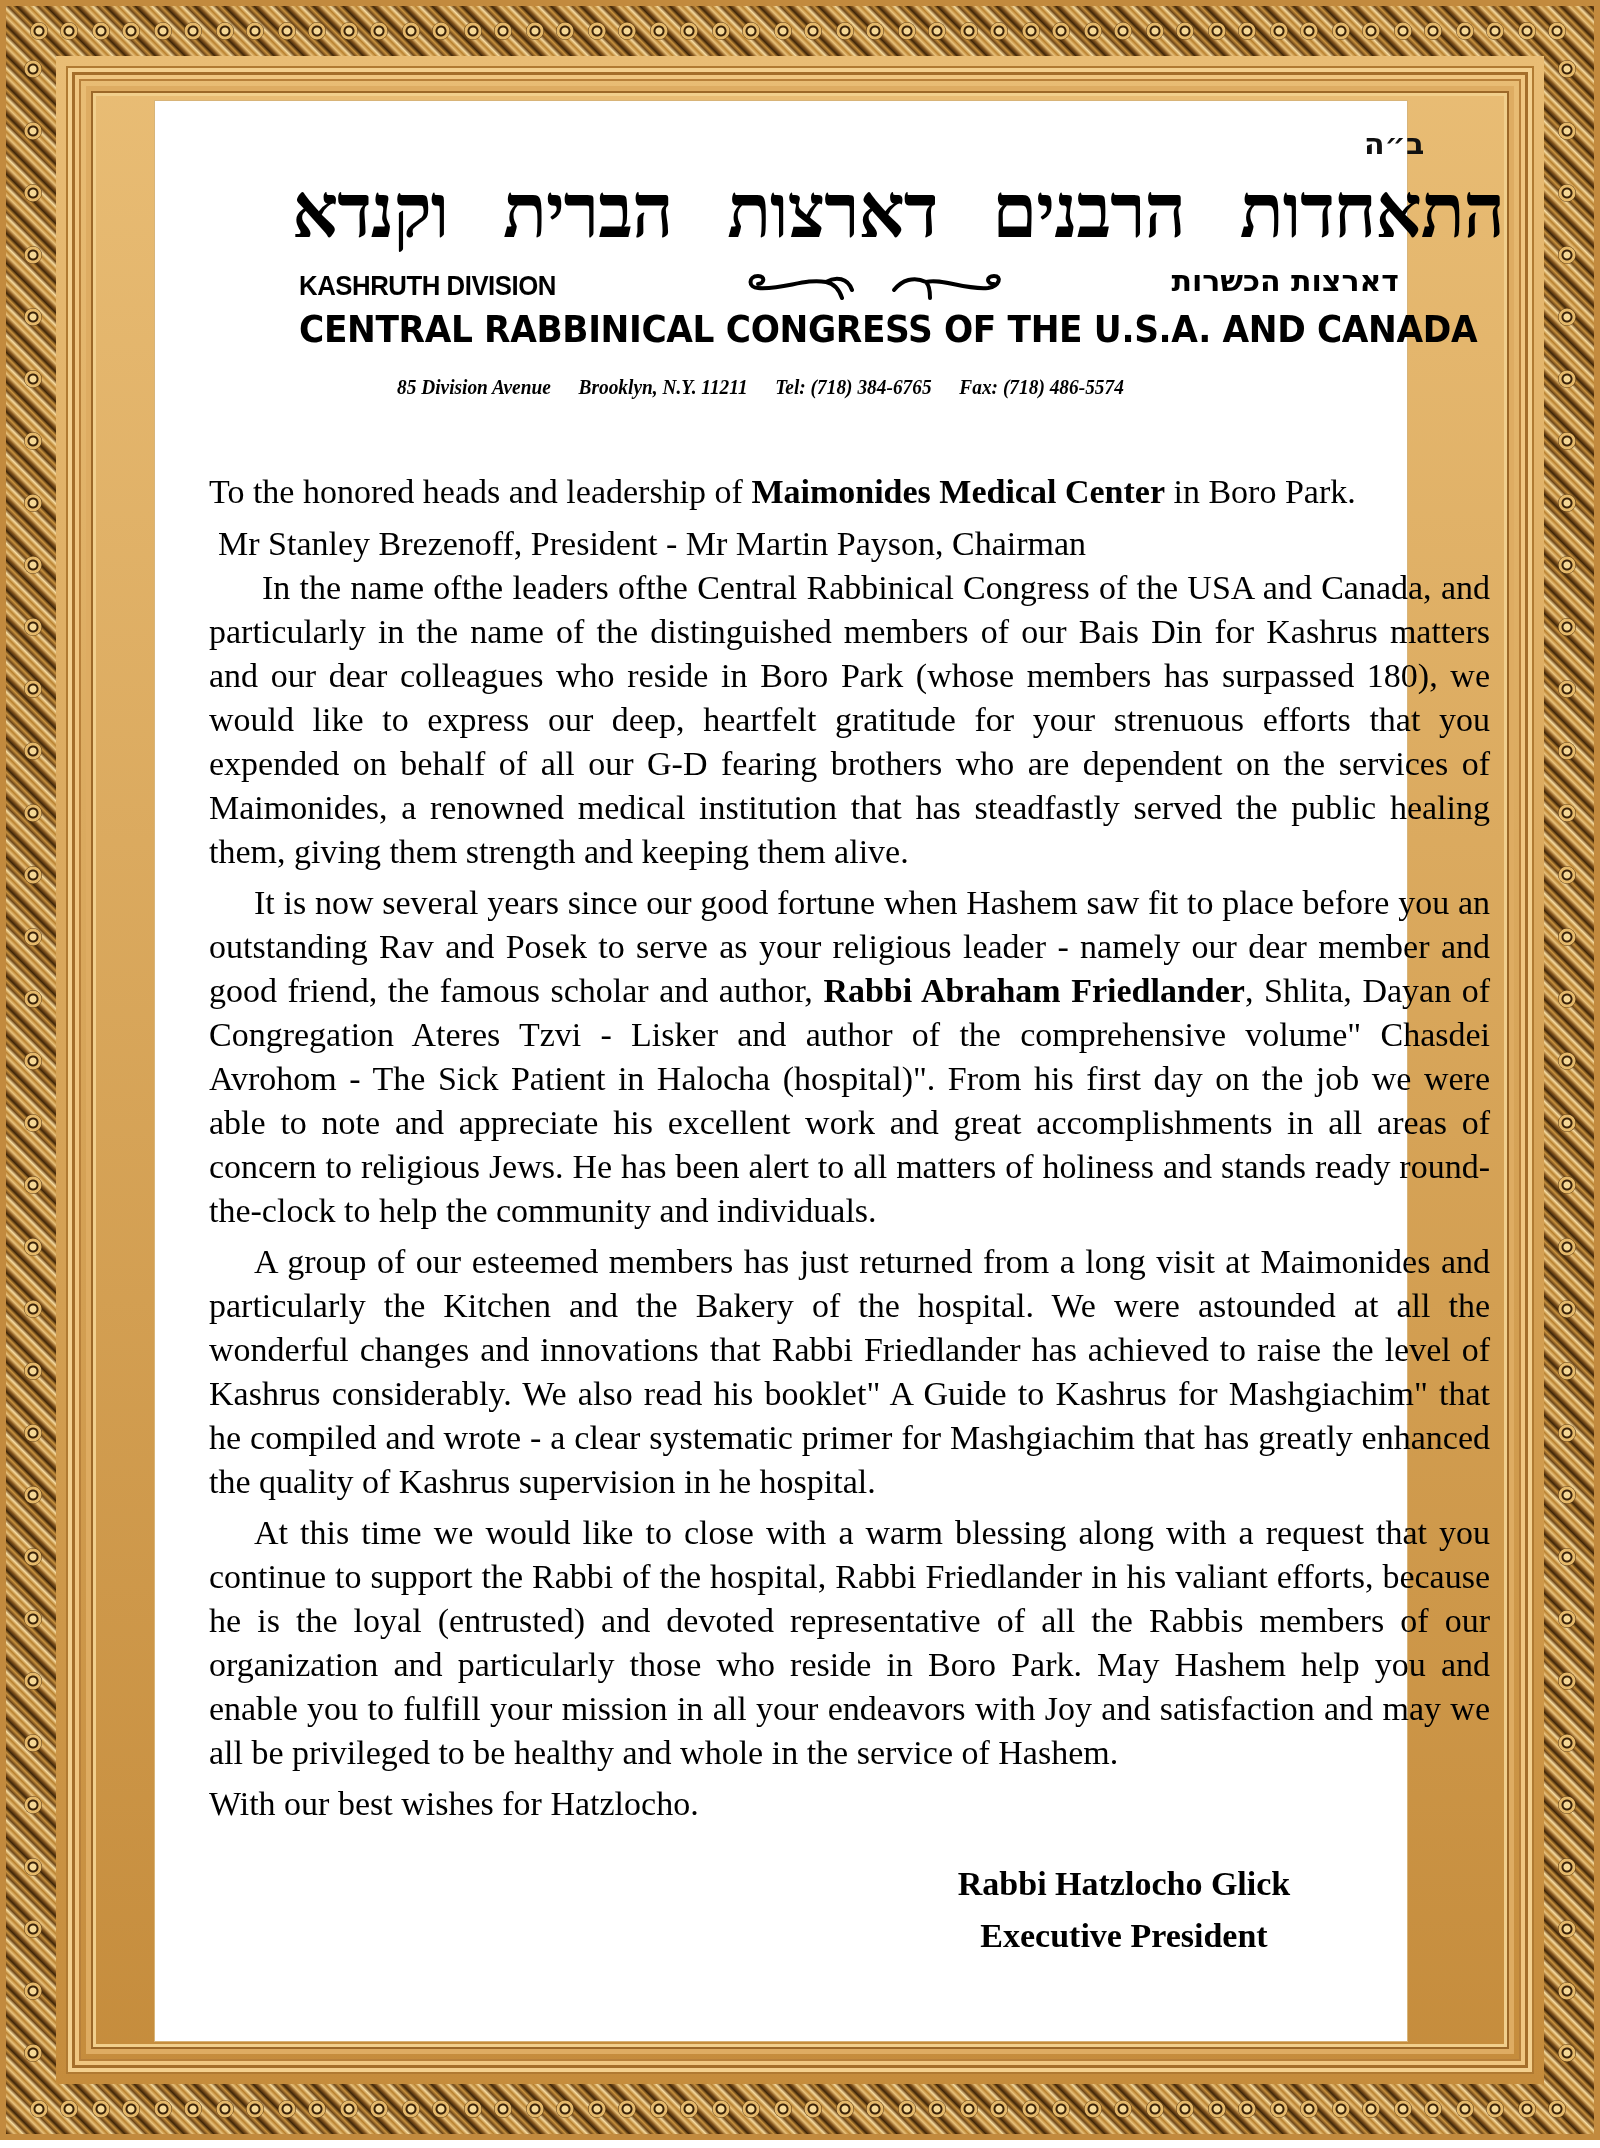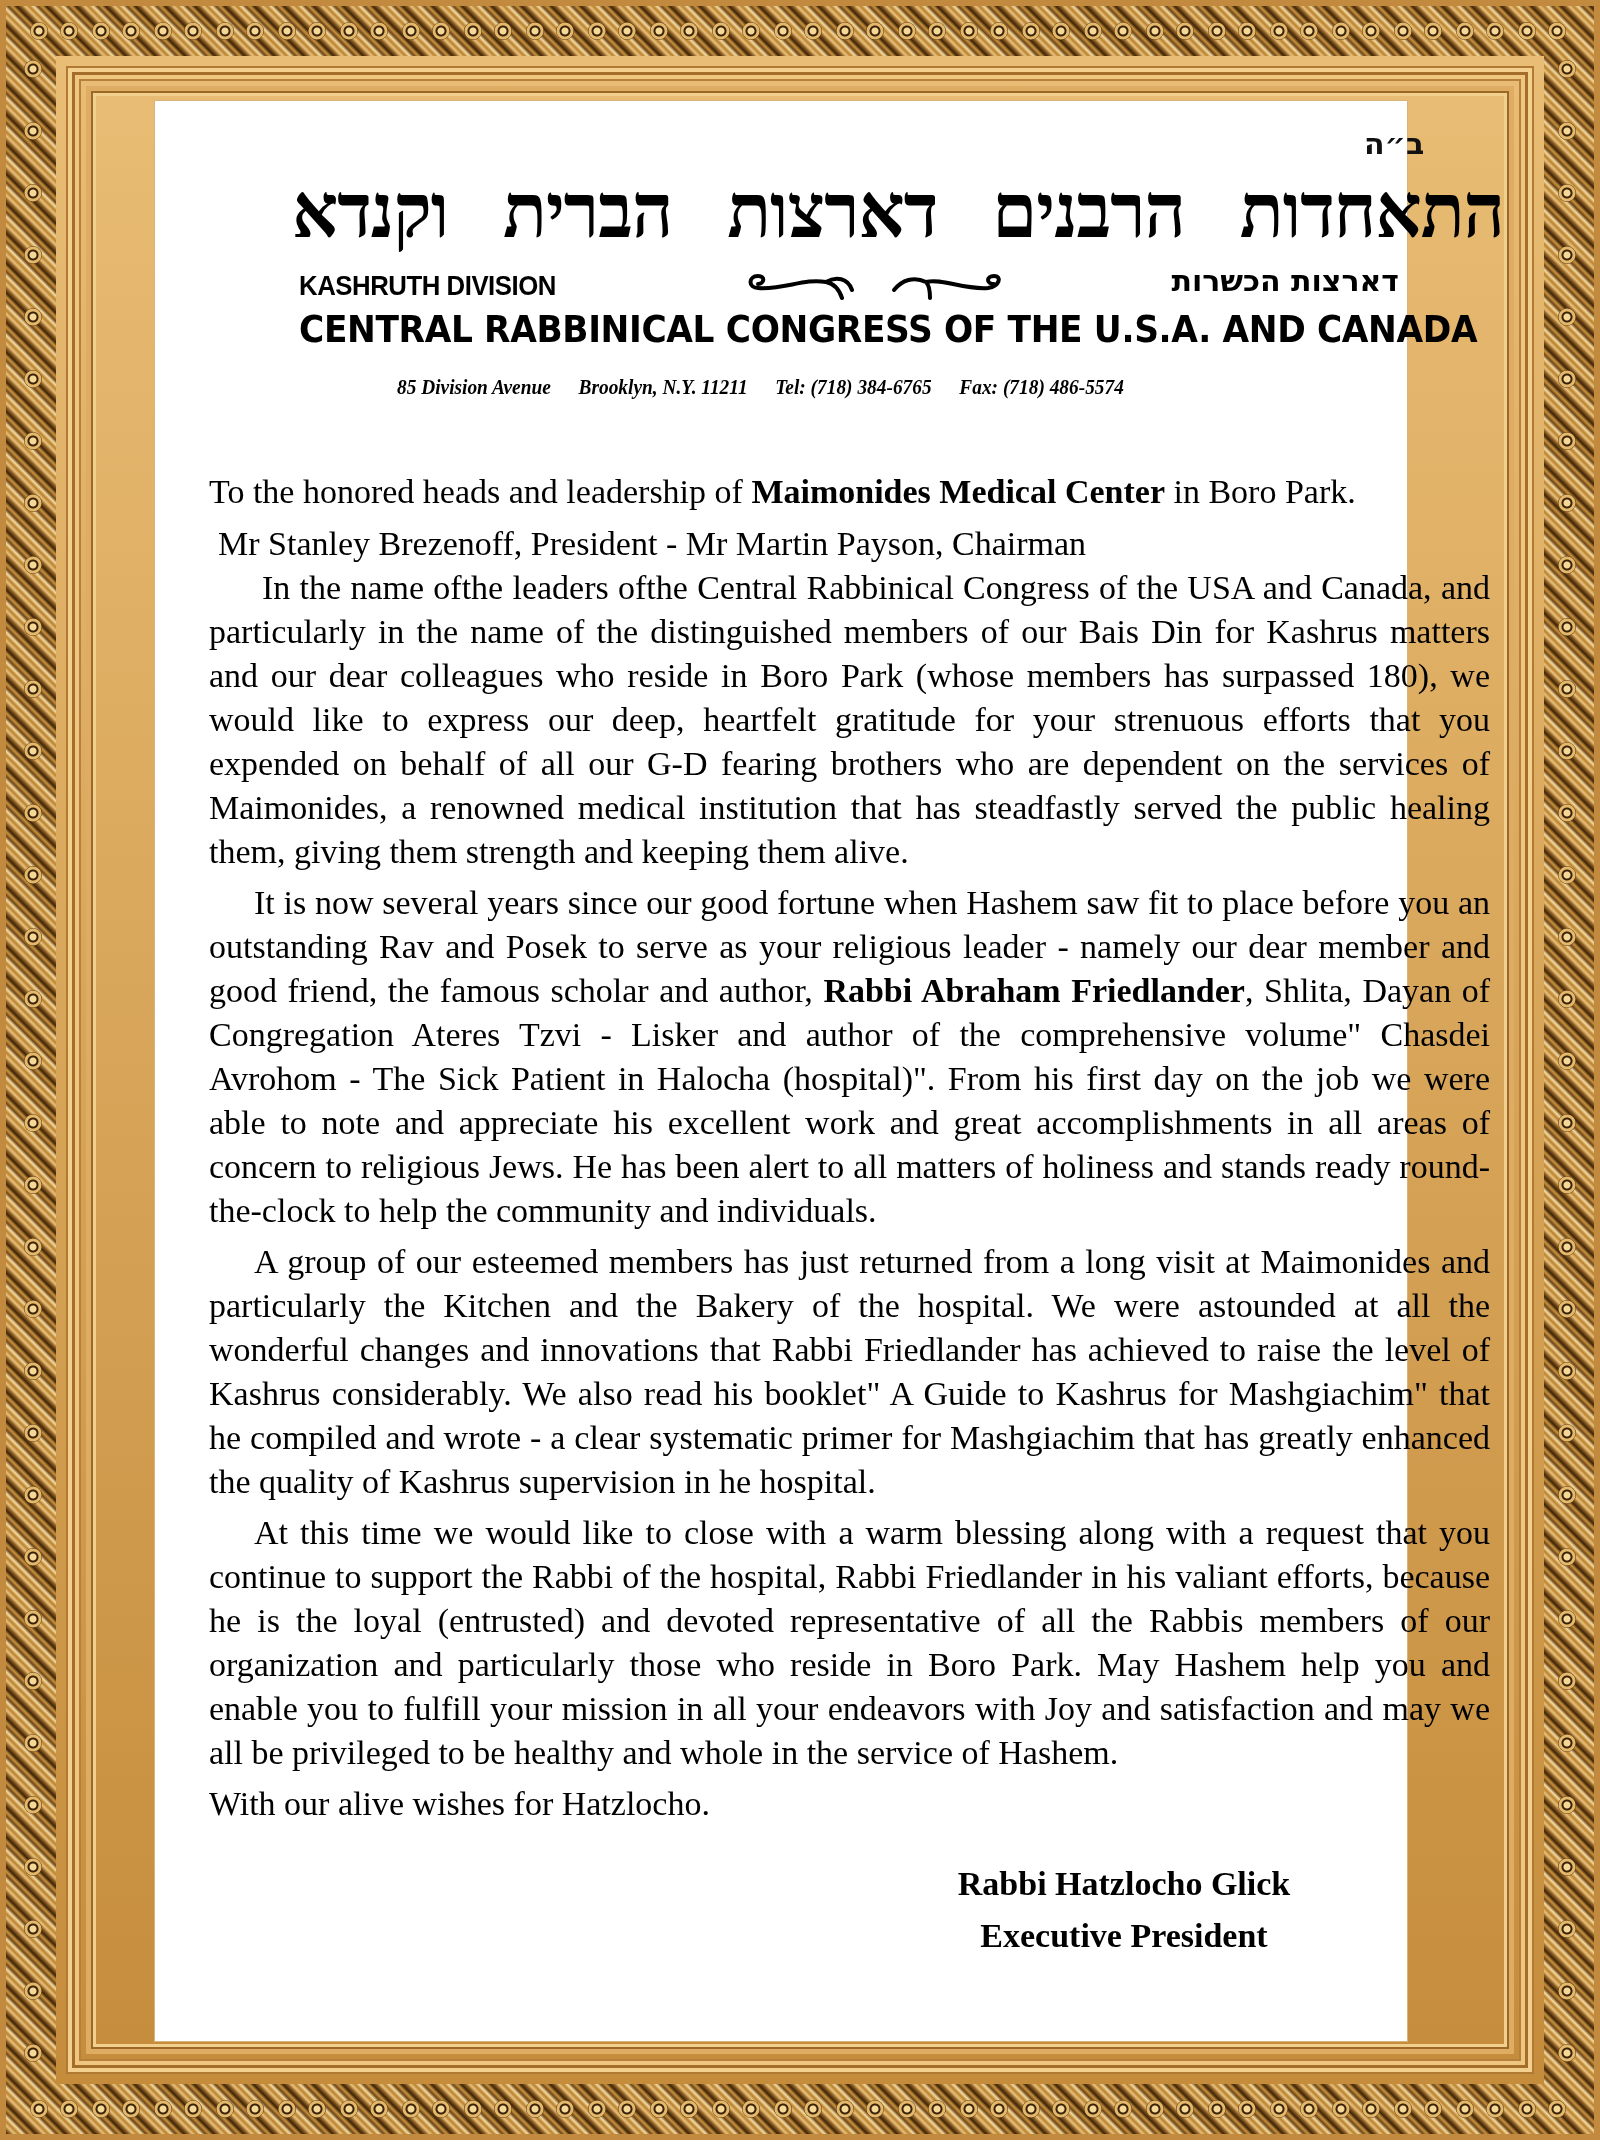--- a/index.html
+++ b/index.html
@@ -319,20 +319,20 @@
 
   <div class="letter">
     <p class="salutation"><span>To the honored heads and leadership of </span><span class="bold">Maimonides Medical Center</span><span> in Boro Park.</span></p>
     <p class="salutation-2">Mr Stanley Brezenoff, President - Mr Martin Payson, Chairman</p>
 
     <p class="para first">In the name ofthe leaders ofthe Central Rabbinical Congress of the USA and Canada, and particularly in the name of the distinguished members of our Bais Din for Kashrus matters and our dear colleagues who reside in Boro Park (whose members has surpassed 180), we would like to express our deep, heartfelt gratitude for your strenuous efforts that you expended on behalf of all our G-D fearing brothers who are dependent on the services of Maimonides, a renowned medical institution that has steadfastly served the public healing them, giving them strength and keeping them alive.</p>
     <p class="para"><span>It is now several years since our good fortune when Hashem saw fit to place before you an outstanding Rav and Posek to serve as your religious leader - namely our dear member and good friend, the famous scholar and author, </span><span class="bold">Rabbi Abraham Friedlander</span><span>, Shlita, Dayan of Congregation Ateres Tzvi - Lisker and author of the comprehensive volume" Chasdei Avrohom - The Sick Patient in Halocha (hospital)". From his first day on the job we were able to note and appreciate his excellent work and great accomplishments in all areas of concern to religious Jews. He has been alert to all matters of holiness and stands ready round-the-clock to help the community and individuals.</span></p>
     <p class="para">A group of our esteemed members has just returned from a long visit at Maimonides and particularly the Kitchen and the Bakery of the hospital. We were astounded at all the wonderful changes and innovations that Rabbi Friedlander has achieved to raise the level of Kashrus considerably. We also read his booklet" A Guide to Kashrus for Mashgiachim" that he compiled and wrote - a clear systematic primer for Mashgiachim that has greatly enhanced the quality of Kashrus supervision in  he hospital.</p>
     <p class="para">At this time we would like to close with a warm blessing along with a request that you continue to support the Rabbi of the hospital, Rabbi Friedlander in his valiant efforts, because he is the loyal (entrusted) and devoted representative of all the Rabbis members of our organization and particularly those who reside in Boro Park. May Hashem help you and enable you to fulfill your mission in all your endeavors with Joy and satisfaction and may we all be privileged to be healthy and whole in the service of Hashem.</p>
 
-    <p class="closing">With our alive wishes for Hatzlocho.</p>
+    <p class="closing">With our best wishes for Hatzlocho.</p>
   </div>
 
   <div class="signature">
     <div class="bold">Rabbi Hatzlocho Glick</div>
     <div class="bold">Executive President</div>
   </div>
 </div>
 
 </body></html>

